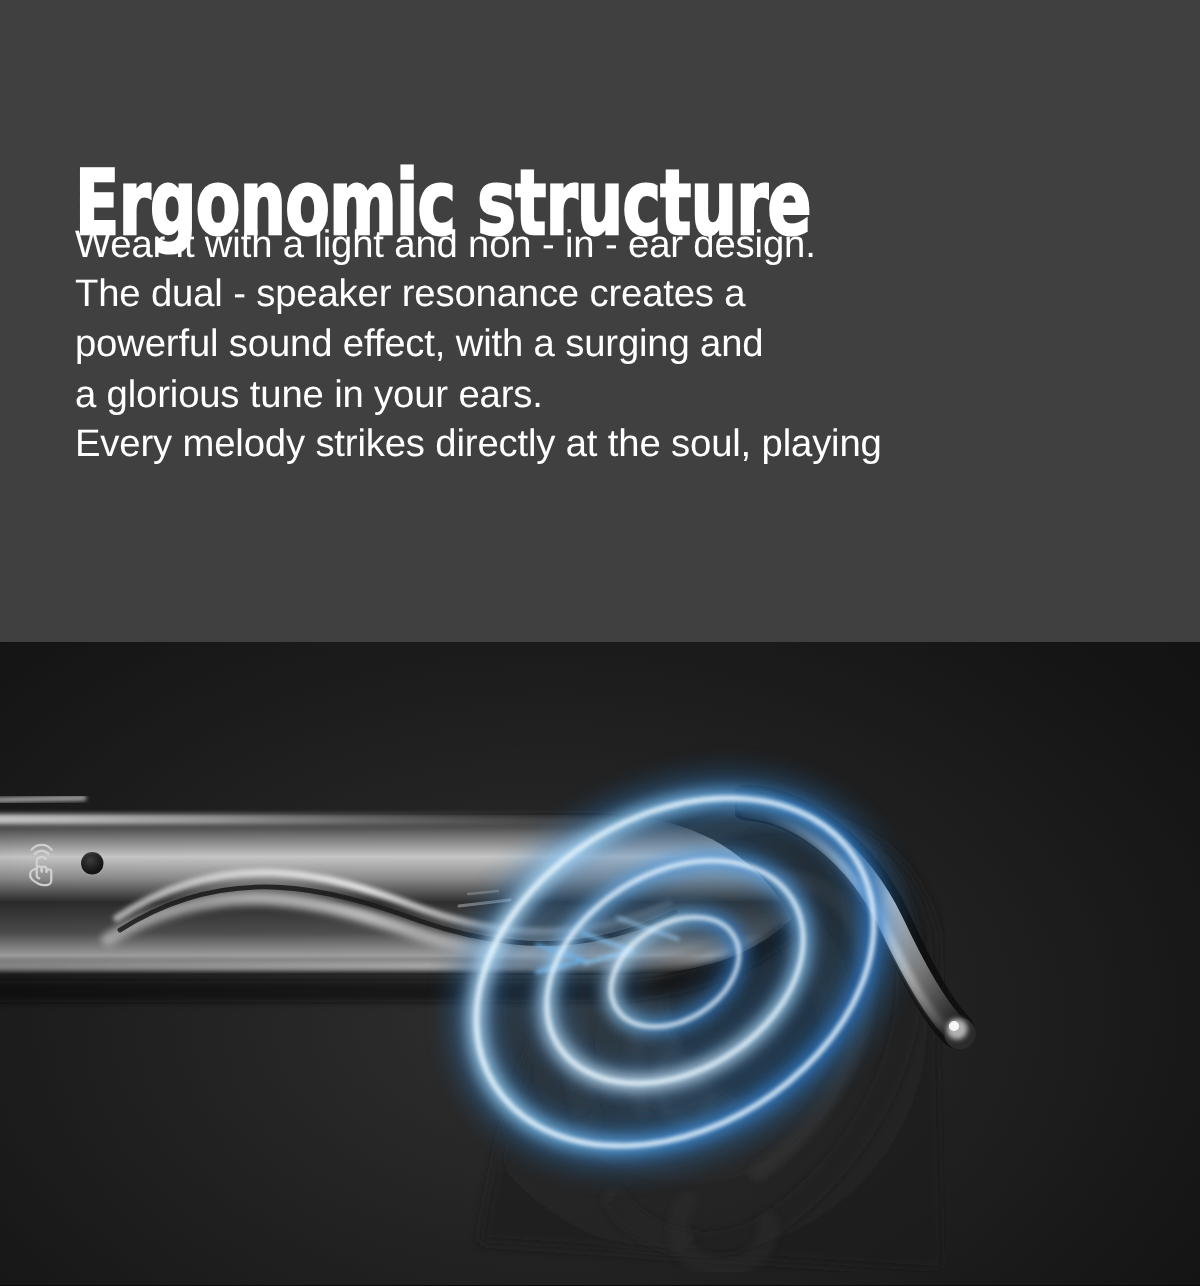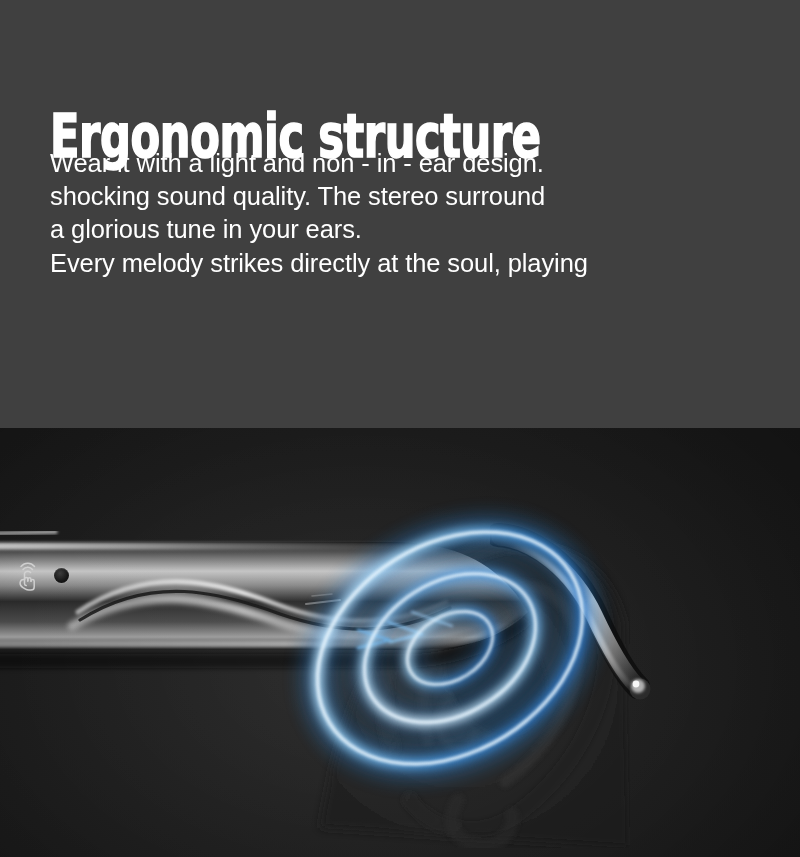--- a/index.html
+++ b/index.html
@@ -116,21 +116,22 @@
 <body>
 
 <div id="page">
 
   <section id="text-panel">
 
     <h1 id="heading">Ergonomic structure</h1>
 
     <div id="body-copy">
       <span class="ln">Wear it with a light and non - in - ear design.</span>
-      <span class="ln">shocking sound quality. The stereo surround</span>
+      <span class="ln">The dual - speaker resonance creates a</span>
+      <span class="ln">powerful sound effect, with a surging and</span>
       <span class="ln">a glorious tune in your ears.</span>
       <span class="ln">Every melody strikes directly at the soul, playing</span>
     </div>
 
   </section>
 
   <section id="photo-panel">
 
     <svg class="layer" id="ear" viewBox="0 0 330 400">
       <defs>

